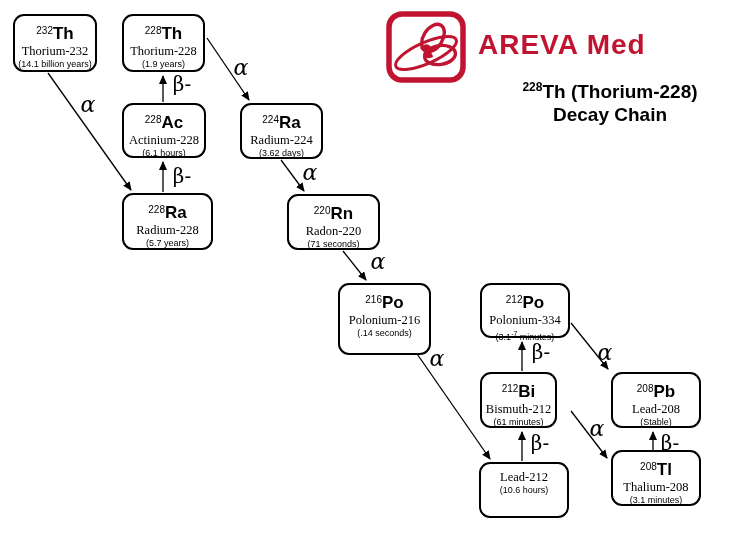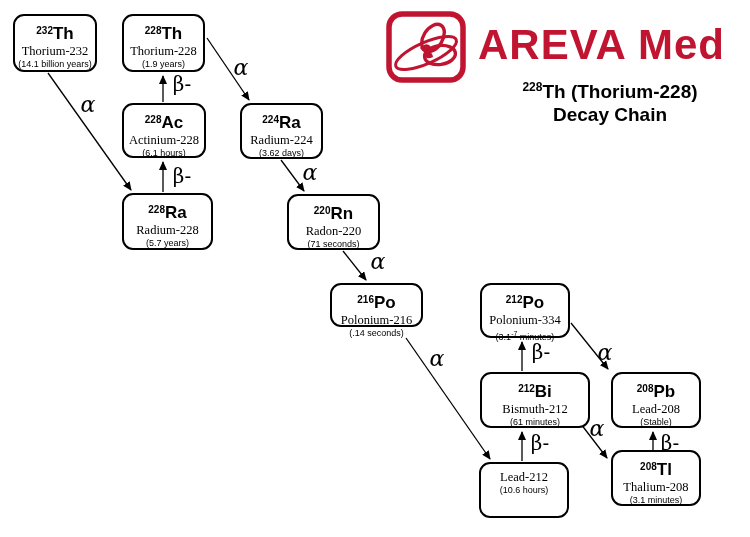--- a/index.html
+++ b/index.html
@@ -6,33 +6,33 @@
   .canvas{
     position:relative;width:750px;height:537px;background:#ffffff;
     font-family:"Liberation Sans",sans-serif;overflow:hidden;color:#000;
   }
   .arrow-layer{position:absolute;left:0;top:0;width:750px;height:537px;}
   .nuclide{
     position:absolute;background:#fff;border:2.5px solid #000;border-radius:11px;
     text-align:center;box-sizing:border-box;padding-top:5px;
   }
   .head{font-size:17px;font-weight:bold;line-height:19px;white-space:nowrap;}
-  .mass{font-size:10px;font-weight:bold;vertical-align:5px;letter-spacing:0;margin-top:45px;}
+  .mass{font-size:10px;font-weight:normal;vertical-align:5px;letter-spacing:0;margin-top:45px;}
   .nname{font-size:12.5px;line-height:16px;white-space:nowrap;font-family:Liberation Serif, serif;}
   .half{font-size:9px;line-height:11px;white-space:nowrap;}
   .half sup{font-size:7px;}
   .glabel{
     position:absolute;transform:translate(-50%,-50%);
     font-family:"DejaVu Serif",serif;color:#000;white-space:nowrap;
   }
   .alpha{font-style:italic;font-size:22px;}
   .beta{font-size:20px;}
   .brand-text{
     position:absolute;left:478px;top:22px;width:272px;height:46px;line-height:46px;
-    font-size:42px;font-weight:bold;letter-spacing:1px;white-space:nowrap;
+    font-size:28px;font-weight:bold;letter-spacing:1px;white-space:nowrap;
   }
   .chart-title{
     position:absolute;left:468px;top:76px;width:284px;text-align:center;
     font-weight:bold;font-size:19px;line-height:23px;
   }
   .chart-title sup{font-size:12px;}
   .logo-box{position:absolute;left:386px;top:11px;}
 </style>
 </head>
 <body>
@@ -103,33 +103,33 @@
     <div class="nname">Radium-224</div>
     <div class="half">(3.62 days)</div>
   </div>
 
   <div class="nuclide" style="left:287px;top:194px;width:93px;height:56px">
     <div class="head"><sup class="mass">220</sup><span>Rn</span></div>
     <div class="nname">Radon-220</div>
     <div class="half">(71 seconds)</div>
   </div>
 
-  <div class="nuclide" style="left:330px;top:283px;width:93px;height:44px">
+  <div class="nuclide" style="left:338px;top:283px;width:93px;height:72px">
     <div class="head"><sup class="mass">216</sup><span>Po</span></div>
     <div class="nname">Polonium-216</div>
     <div class="half">(.14 seconds)</div>
   </div>
 
   <div class="nuclide" style="left:480px;top:283px;width:90px;height:55px">
     <div class="head"><sup class="mass">212</sup><span>Po</span></div>
     <div class="nname">Polonium-334</div>
     <div class="half"><span>(3.1</span><sup>-7</sup><span> minutes)</span></div>
   </div>
 
-  <div class="nuclide" style="left:480px;top:372px;width:110px;height:56px">
+  <div class="nuclide" style="left:480px;top:372px;width:77px;height:56px">
     <div class="head"><sup class="mass">212</sup><span>Bi</span></div>
     <div class="nname">Bismuth-212</div>
     <div class="half">(61 minutes)</div>
   </div>
 
   <div class="nuclide" style="left:611px;top:372px;width:90px;height:56px">
     <div class="head"><sup class="mass">208</sup><span>Pb</span></div>
     <div class="nname">Lead-208</div>
     <div class="half">(Stable)</div>
   </div>

